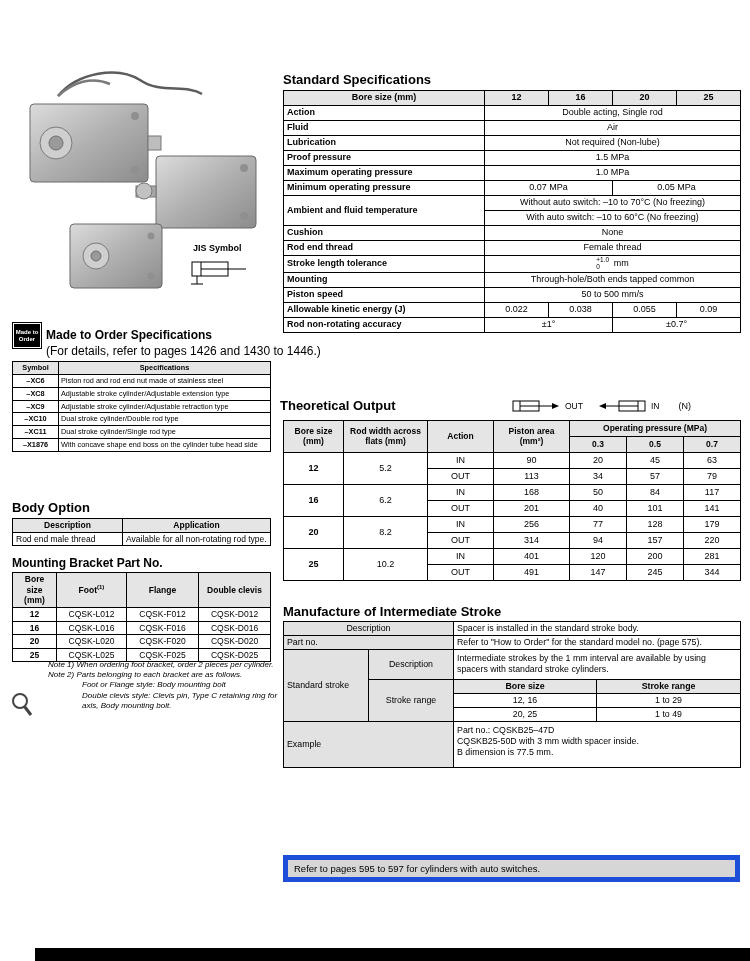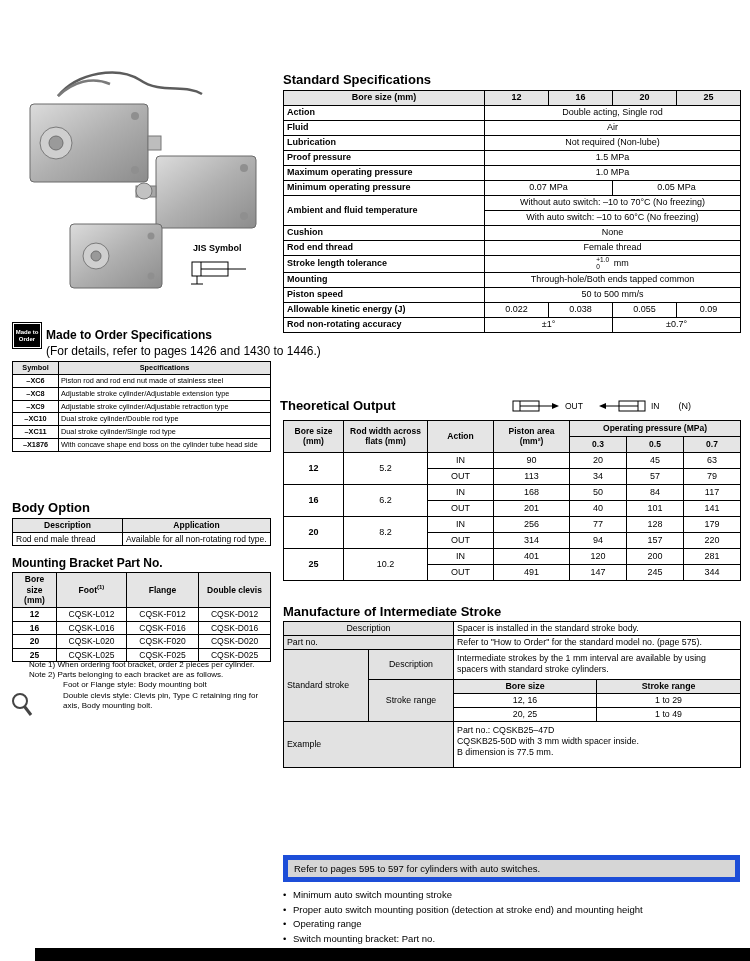--- a/index.html
+++ b/index.html
@@ -223,21 +223,21 @@
           <td class="c">CQSK-F025</td>
           <td class="c">CQSK-D025</td>
         </tr>
     </tbody>
   </table>
 
   <svg class="abs" style="left:10px; top:692px;" width="24" height="26" viewBox="0 0 24 26">
     <circle cx="10" cy="9" r="7" fill="none" stroke="#444" stroke-width="2"></circle>
     <line x1="14.5" y1="14.5" x2="21" y2="23" stroke="#444" stroke-width="3"></line>
   </svg>
-  <div class="abs notes" style="left:29px; top:660px;">
+  <div class="abs notes" style="left:48px; top:660px;font-style:italic;">
     <div class="n-hang">Note 1) When ordering foot bracket, order 2 pieces per cylinder.</div>
     <div class="n-hang">Note 2) Parts belonging to each bracket are as follows.</div>
     <div class="n-ind">Foot or Flange style: Body mounting bolt</div>
     <div class="n-ind">Double clevis style: Clevis pin, Type C retaining ring for axis, Body mounting bolt.</div>
   </div>
 
   <div class="abs sec-title" style="left:283px; top:72px;">Standard Specifications</div>
   <table class="abs std-tbl" style="left:283px; top:90px;">
     <colgroup>
         <col style="width:201px">
@@ -480,23 +480,17 @@
           <div>Part no.: CQSKB25–47D</div>
           <div>CQSKB25-50D with 3 mm width spacer inside.</div>
           <div>B dimension is 77.5 mm.</div>
         </td>
       </tr>
     </tbody>
   </table>
 
   <div class="abs switch-box" style="left:283px; top:855px;">
     <div class="switch-box-header">Refer to pages 595 to 597 for cylinders with auto switches.</div>
-    <div class="switch-bullets">
-      <div class="bullet-item">Minimum auto switch mounting stroke</div>
-      <div class="bullet-item">Proper auto switch mounting position (detection at stroke end) and mounting height</div>
-      <div class="bullet-item">Operating range</div>
-      <div class="bullet-item">Switch mounting bracket: Part no.</div>
-    </div>
   </div>
 
   <div class="abs footer-bar" style="left:35px; top:948px; width:715px; height:13px;"></div>
 
 </div>
 
 </body></html>

